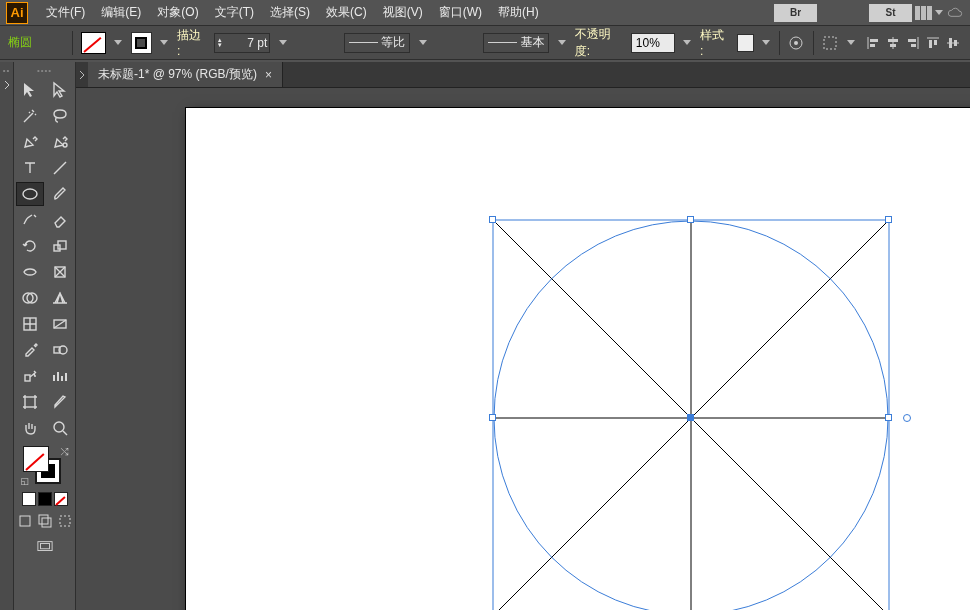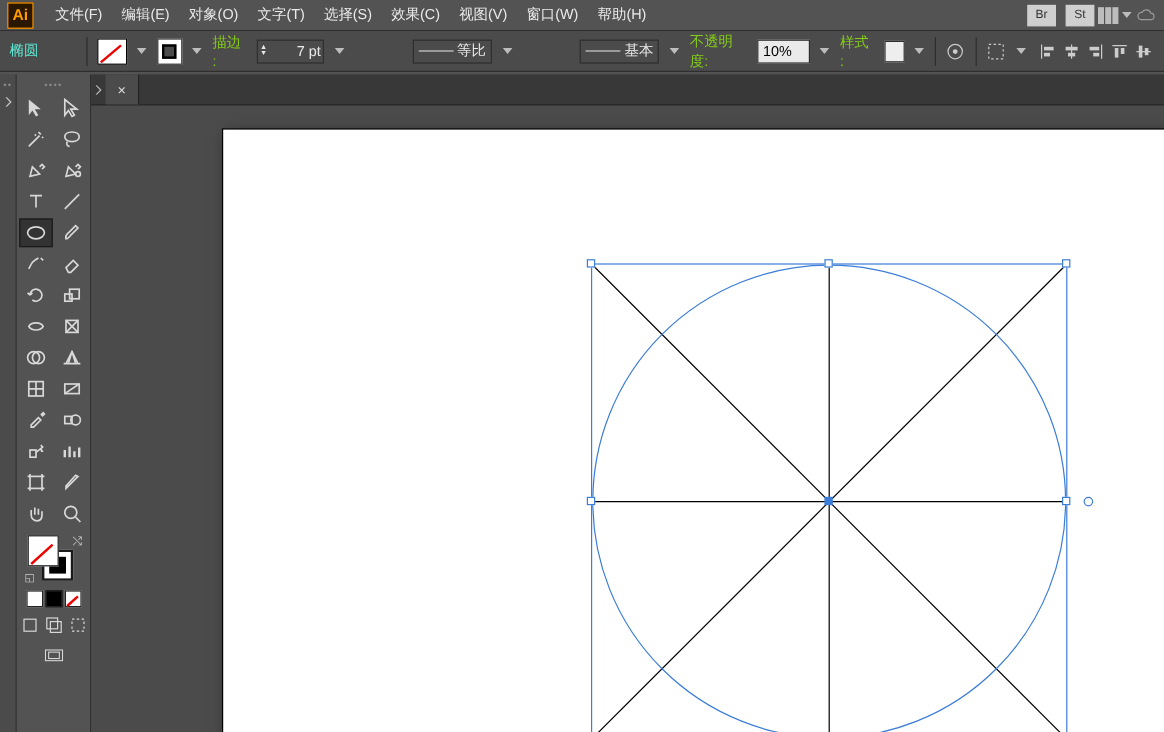--- a/index.html
+++ b/index.html
@@ -25,36 +25,36 @@
     display: inline-flex; align-items: center; justify-content: center;
     margin-right: 10px;
     text-align: right;
   }
   .ai-logo span { color: #ff9a00; font-weight: bold; font-size: 13px; }
   .menu-item {
     padding: 4px 8px; cursor: default; color: #eaeaea;
   }
   .menu-right { margin-left: auto; display: flex; align-items: center; gap: 8px; }
   .sq-btn {
-    width: 24px; height: 18px; background: #cfcfcf;
+    width: 43px; height: 18px; background: #cfcfcf;
     display: inline-flex; align-items: center; justify-content: center;
-    font-size: 10px; color: #333; font-weight: normal;
+    font-size: 10px; color: #333; font-weight: bold; margin-left: 44px;
   }
   .layout-icon { display:inline-flex; gap:1px;}
   .layout-icon span{ width:5px; height:14px; background:#bdbdbd;}
   .tri-down { width:0;height:0;border-left:4px solid transparent;border-right:4px solid transparent;border-top:5px solid #bdbdbd; margin-left:3px;}
   .cloud-icon svg{ width:20px; height:16px; }
 
   
   .controlbar {
     height: 34px; background: #4b4b4b;
     border-bottom: 1px solid #2e2e2e;
     display: flex; align-items: center; padding: 0 8px; gap: 8px;
   }
-  .ctl-label { color: #84cc16; }
+  .ctl-label { color: #fef9c3; }
   .fill-box {
     width: 26px; height: 22px; background: #fff; border:1px solid #000;
     position: relative;
   }
   .fill-box::after{
     content:""; position:absolute; left:2px; top:18px; width:22px; height:0;
     border-top:2px solid #e00; transform: rotate(-40deg); transform-origin:left;
   }
   .stroke-box {
     width: 22px; height: 22px; border:1px solid #2e2e2e; background:#fff;
@@ -81,21 +81,21 @@
     width:46px; height:20px; background:#eaeaea; color:#000;
     border:1px solid #2e2e2e; display:flex; align-items:center; padding:0 4px;
   }
   .style-swatch{ width:18px; height:18px; background:#eee; border:1px solid #2e2e2e;}
   .sep { width:1px; height:24px; background:#2e2e2e;}
   .tiny-icon { width:18px; height:18px; display:inline-flex; align-items:center; justify-content:center;}
   .tiny-icon svg{ width:16px; height:16px;}
   .align-grp{ display:flex; gap:2px;}
   .align-grp .tiny-icon{ border:1px solid transparent;}
   .shape-name{
-    width:60px; color:#5eead4; font-size:12px;
+    width:60px; color:#84cc16; font-size:12px;
   }
 
   
   .tabstrip{
     position:absolute; left:76px; top:62px; right:0;
     height:26px; background:#383838;
     border-bottom:1px solid #222;
     display:flex; align-items:stretch;
   }
   .tab{
@@ -536,20 +536,21 @@
   </div>
 </div>
 
 <div class="tabstrip">
   <div class="tiny-expand">
      <svg width="8" height="8">
         <path d="M2 0L6 4 2 8M2 0" stroke="#bbb" fill="none"></path>
       </svg>
   </div>
   <div class="tab">
+    <span>未标题-1* @ 97% (RGB/预览)</span>
     <span class="close">×</span>
   </div>
 </div>
 
 <div class="workspace">
   <div class="artboard">
     <div class="drawing">
       <svg viewBox="0 0 396 396">
 
         <line x1="0" y1="0" x2="396" y2="396" stroke="#000" stroke-width="1"></line>

